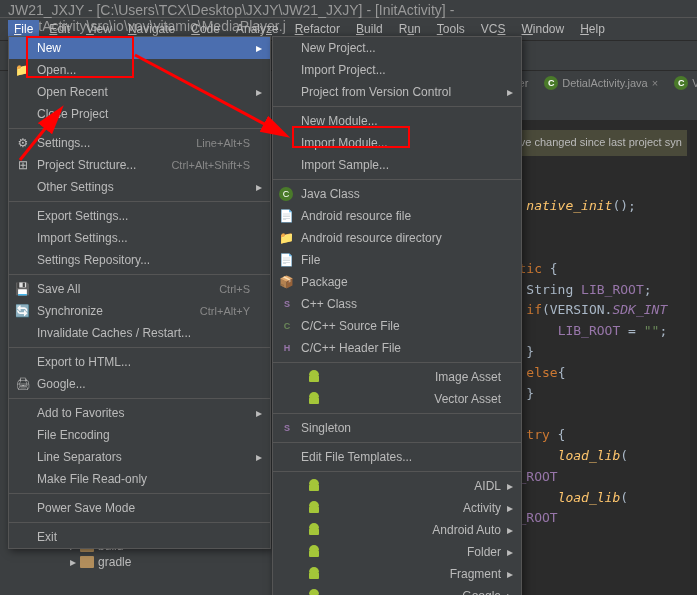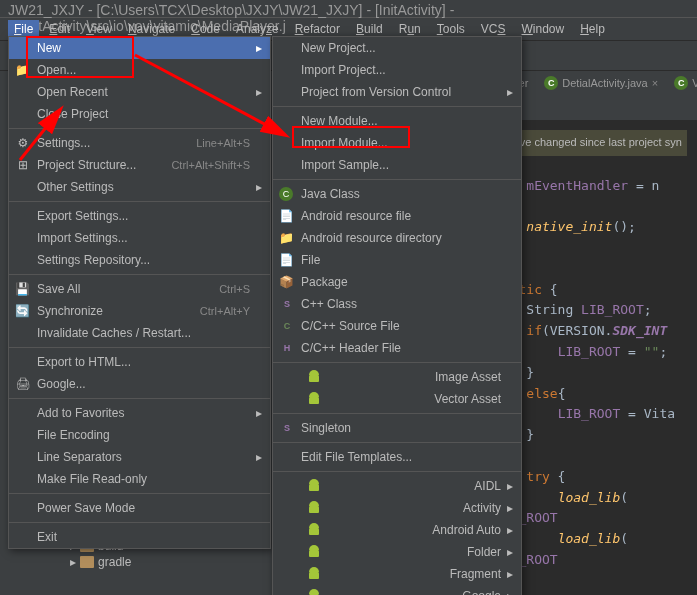--- a/index.html
+++ b/index.html
@@ -470,32 +470,30 @@
   <defs>
     <marker id="ah2" markerWidth="10" markerHeight="10" refX="8" refY="3" orient="auto">
       <polygon points="0 0, 10 3, 0 6" fill="#ff0000"></polygon>
     </marker>
   </defs>
   <line x1="5" y1="60" x2="45" y2="10" stroke="#ff0000" stroke-width="3" marker-end="url(#ah2)"></line>
 </svg>
 
 <div class="editor">
   <div class="notice">s have changed since last project syn</div>
-  <div>&nbsp;&nbsp;&nbsp;&nbsp;<span class="var">mEventHandler</span><span> = n</span></div>
   <br>
   <div>&nbsp;&nbsp;&nbsp;&nbsp;<span class="method">native_init</span><span>();</span></div>
   <div>}</div>
   <br>
   <div><span class="kw">static</span><span> {</span></div>
   <div>&nbsp;&nbsp;&nbsp;&nbsp;<span>String </span><span class="var">LIB_ROOT</span><span>;</span></div>
-  <div>&nbsp;&nbsp;&nbsp;&nbsp;<span class="kw">if</span><span>(VERSION.</span><span class="var" style="font-style:italic;font-weight:bold;">SDK_INT</span></div>
+  <div>&nbsp;&nbsp;&nbsp;&nbsp;<span class="kw">if</span><span>(VERSION.</span><span class="var" style="font-style:italic;">SDK_INT</span></div>
   <div>&nbsp;&nbsp;&nbsp;&nbsp;&nbsp;&nbsp;&nbsp;&nbsp;<span class="var">LIB_ROOT</span><span> = </span><span class="str">""</span><span>;</span></div>
   <div>&nbsp;&nbsp;&nbsp;&nbsp;<span>}</span></div>
   <div>&nbsp;&nbsp;&nbsp;&nbsp;<span class="kw">else</span><span>{</span></div>
-  <div>&nbsp;&nbsp;&nbsp;&nbsp;&nbsp;&nbsp;&nbsp;&nbsp;<span class="var">LIB_ROOT</span><span> = Vita</span></div>
   <div>&nbsp;&nbsp;&nbsp;&nbsp;<span>}</span></div>
   <br>
   <div>&nbsp;&nbsp;&nbsp;&nbsp;<span class="kw">try</span><span> {</span></div>
   <div>&nbsp;&nbsp;&nbsp;&nbsp;&nbsp;&nbsp;&nbsp;&nbsp;<span class="method">load_lib</span><span>( </span><span class="var">LIB_ROOT</span></div>
   <div>&nbsp;&nbsp;&nbsp;&nbsp;&nbsp;&nbsp;&nbsp;&nbsp;<span class="method">load_lib</span><span>( </span><span class="var">LIB_ROOT</span></div>
 </div>
 
 <div class="project-tree">
   <div class="tree-item" style="padding-left:40px;">
     <span>📄</span>

